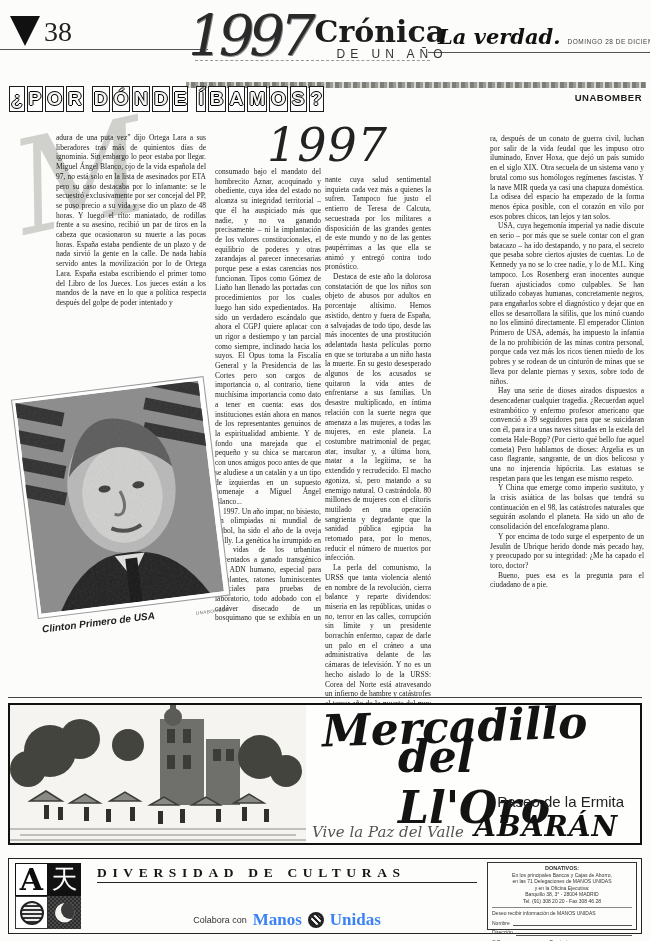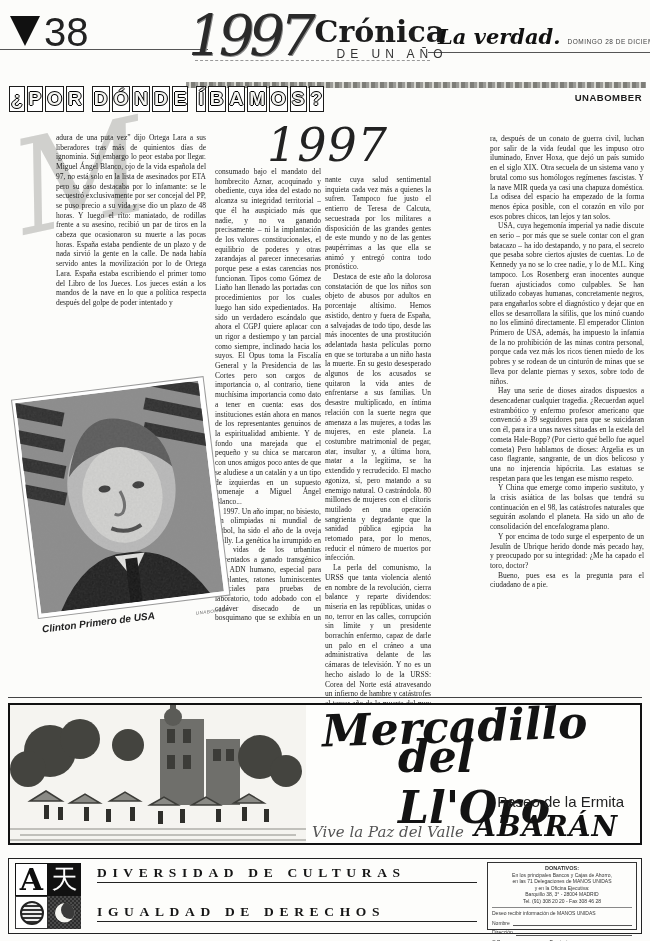--- a/index.html
+++ b/index.html
@@ -7,21 +7,21 @@
   body { font-family:"Liberation Serif", serif; color:#181818; }
   .page {
     position:relative; width:650px; height:941px; margin:0 auto;
     background:#fcfcfa; overflow:hidden;
   }
 
   
   .pagenum { position:absolute; left:10px; top:16px; display:flex; align-items:flex-start; }
   .tri { width:0; height:0; border-left:15px solid transparent; border-right:15px solid transparent;
          border-top:30px solid #111; margin-right:4px; }
-  .num { font-family:Liberation Sans, sans-serif; font-size:40px; line-height:32px; color:#222; }
+  .num { font-family:Liberation Serif, serif; font-size:28px; line-height:32px; color:#222; }
   .rule-left  { position:absolute; left:0; top:49px; width:208px; border-top:1.5px solid #555; }
   .rule-right { position:absolute; left:428px; top:52px; width:222px; border-top:1.5px solid #555; }
   .rule-mid   { position:absolute; left:195px; top:60px; width:235px; border-top:1px dashed #999; }
 
   .masthead { position:absolute; left:188px; top:8px; display:flex; align-items:flex-start; }
   .mh-year { font-family:"DejaVu Serif", serif; font-style:italic; font-size:56px; line-height:56px;
              letter-spacing:-5px; color:#2a2a2a; text-shadow:1px 1px 0 #888; }
   .mh-right { margin-left:4px; margin-top:10px; }
   .mh-cronica { font-family:"DejaVu Serif", serif; font-size:30px; line-height:28px; font-weight:bold; color:#1c1c1c; }
   .mh-cronica::first-letter { font-size:42px; }
@@ -283,21 +283,20 @@
       <div class="tile tile-k">天</div>
       <div class="tile tile-seal">
           <span class="seal"></span>
         </div>
       <div class="tile tile-m">
           <span class="crescent"></span>
         </div>
     </div>
     <div class="banner-center">
       <div class="banner-line">DIVERSIDAD DE CULTURAS</div>
-      <div class="banner-line">IGUALDAD DE DERECHOS</div>
       <div class="banner-collab">
         <span class="collab-label">Colabora con</span>
         <span class="org">Manos</span>
         <span class="globe"></span>
         <span class="org">Unidas</span>
       </div>
     </div>
     <div class="donation">
       <div class="don-title">DONATIVOS:</div>
       <div class="don-line">En los principales Bancos y Cajas de Ahorro,</div>

